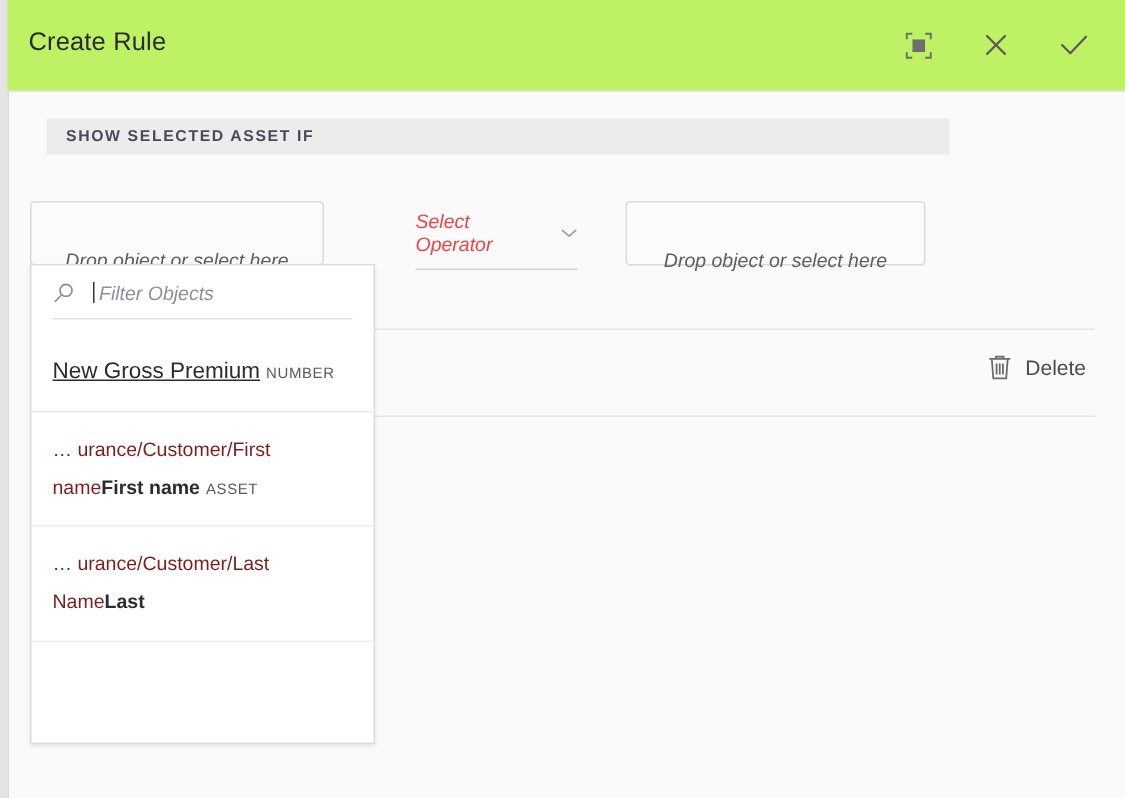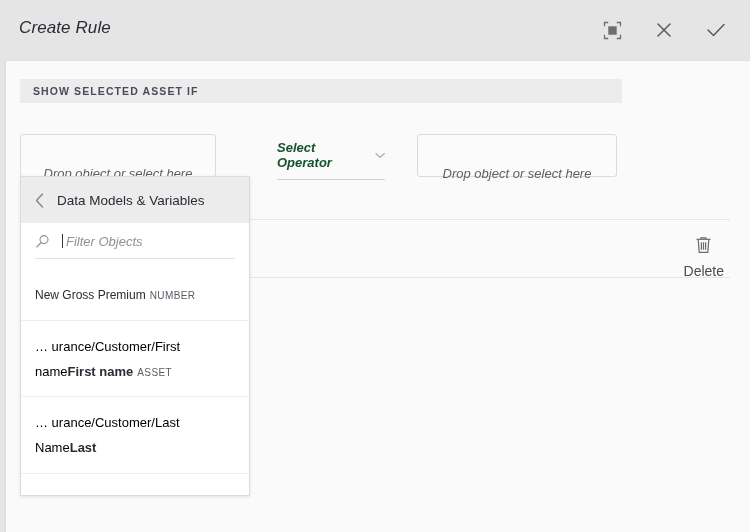--- a/index.html
+++ b/index.html
@@ -30,24 +30,23 @@
     background: #e4e4e4;
     border-right: 1px solid #dcdcdc;
   }
 
   
   .titlebar {
     position: absolute;
     left: 5px; top: 0;
     width: 745px;
     height: 61px;
-    background: #e5e5e5;
+    background: #bef264;
     border-bottom: 1px solid #e0e0e0;
     box-sizing: border-box;
-    font-style: italic;
   }
   .title {
     position: absolute;
     left: 14px;
     top: 18px;
     font-size: 17px;
     color: #2b2b35;
     letter-spacing: .1px;
   }
   .title-actions {
@@ -62,21 +61,21 @@
     width: 32px; height: 32px;
     display: flex;
     align-items: center;
     justify-content: center;
     cursor: pointer;
   }
 
   
   .section-band {
     position: absolute;
-    left: 20px;
+    left: 31px;
     top: 79px;
     width: 602px;
     height: 24px;
     background: #ececec;
   }
   .section-band-label {
     position: absolute;
     left: 13px;
     top: 6px;
     font-size: 10.5px;
@@ -125,22 +124,21 @@
   .operator-inner {
     display: flex;
     align-items: center;
     gap: 8px;
     padding-bottom: 9px;
     border-bottom: 1px solid #d3d3d3;
   }
   .operator-label {
     font-style: italic;
     font-size: 13px;
-    color: #14532d;
-    font-weight: bold;
+    color: #ef4444;
   }
 
   
   .rule-line {
     position: absolute;
     left: 20px;
     width: 710px;
     height: 1px;
     background: #e6e6e6;
   }
@@ -148,21 +146,20 @@
   #rule-line-bottom { top: 277px; }
 
   .delete-action {
     position: absolute;
     right: 26px;
     top: 236px;
     display: flex;
     align-items: center;
     gap: 9px;
     cursor: pointer;
-    flex-direction: column;
   }
   .delete-label {
     font-size: 14px;
     color: #4a4a4a;
   }
 
   
   .picker {
     position: absolute;
     left: 20px;
@@ -222,32 +219,33 @@
   .picker-list { }
   .picker-item {
     padding: 13px 14px;
     border-bottom: 1px solid #ededed;
     box-sizing: border-box;
     cursor: pointer;
     line-height: 1.55;
   }
   .picker-item.selected { background: #dde3ef; }
   .item-name {
-    font-size: 12px;
+    font-size: 15px;
     color: #2b2b35;
+    text-decoration: underline;
   }
   .item-type {
     font-size: 10px;
     letter-spacing: .4px;
     color: #5a5a64;
     margin-left: 4px;
   }
   .item-path {
     font-size: 13px;
-    color: #000000;
+    color: #7f1d1d;
     margin-top: 19px;
   }
   .item-leaf {
     font-size: 13px;
     color: #2b2b35;
     font-weight: bold;
     margin-top: 26px;
   }
 </style>
 </head>
@@ -327,26 +325,20 @@
         <path d="M6 3.3V1.8h5v1.5"></path>
         <path d="M3.2 3.3l1 13h8.6l1-13"></path>
         <path d="M6.4 6.3v7.4M8.5 6.3v7.4M10.6 6.3v7.4"></path>
       </g>
     </svg>
     <div class="delete-label">Delete</div>
   </div>
 
   <div class="picker">
 
-    <div class="picker-head">
-      <svg width="9" height="15" viewBox="0 0 9 15">
-        <polyline points="7.5,1 1.5,7.5 7.5,14" fill="none" stroke="#7d7d85" stroke-width="1.2" stroke-linecap="round" stroke-linejoin="round"></polyline>
-      </svg>
-      <div class="picker-head-label">Data Models &amp; Variables</div>
-    </div>
 
     <div class="picker-search">
       <div class="search-field">
         <svg width="15" height="15" viewBox="0 0 15 15">
           <circle cx="9" cy="5.6" r="4" fill="none" stroke="#8d8d95" stroke-width="1.1"></circle>
           <line x1="6.1" y1="8.5" x2="1.8" y2="13" stroke="#8d8d95" stroke-width="1.1" stroke-linecap="round"></line>
         </svg>
         <div class="caret"></div>
         <div class="search-placeholder">Filter Objects</div>
       </div>

